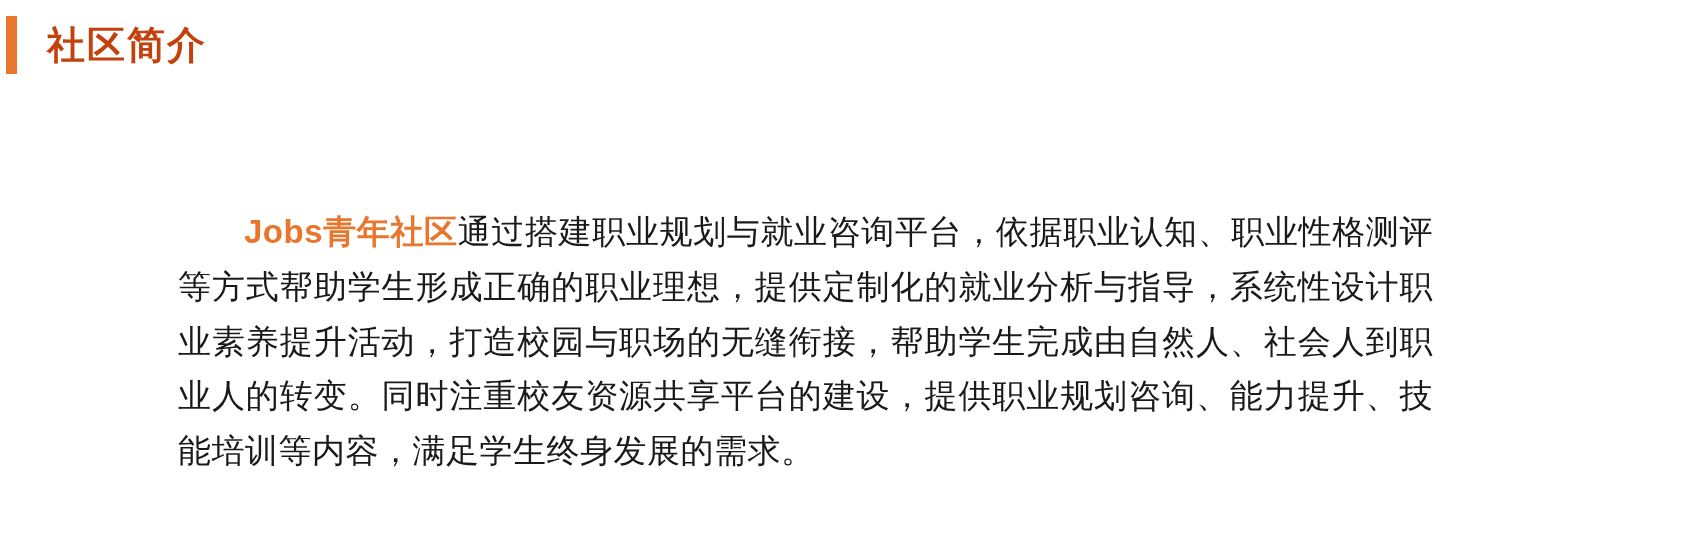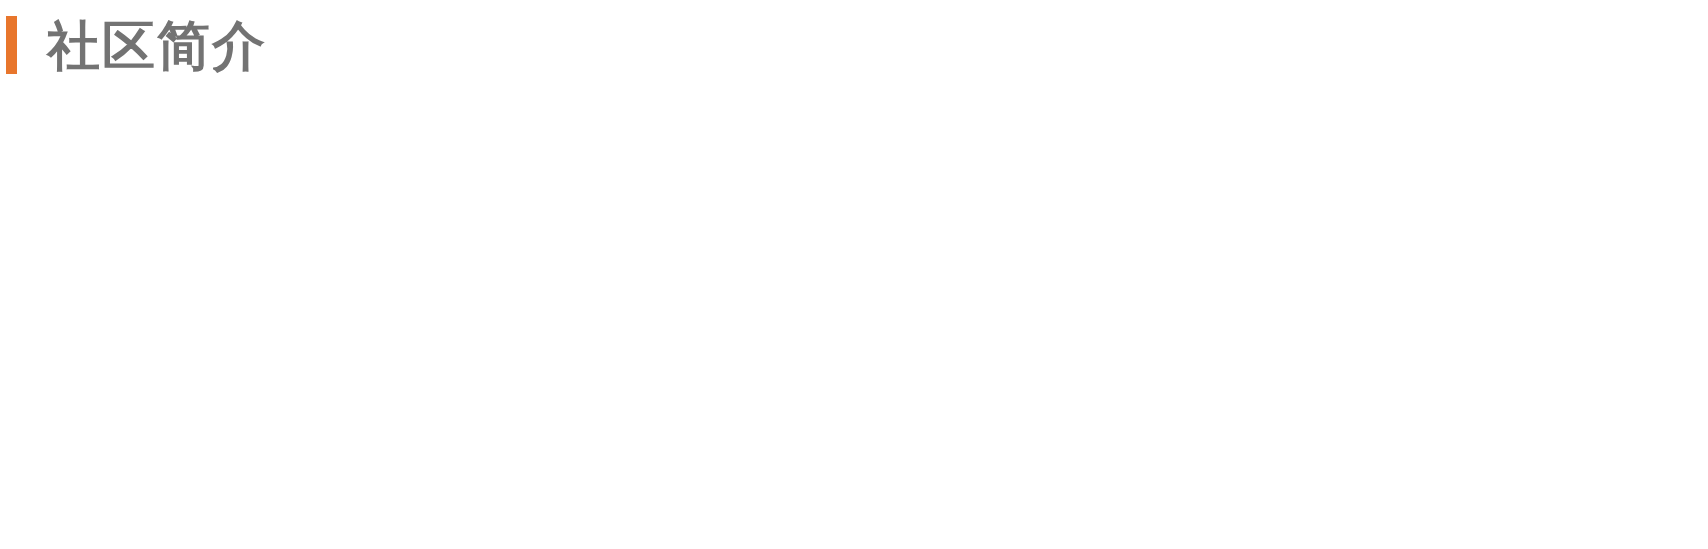--- a/index.html
+++ b/index.html
@@ -30,23 +30,23 @@
   }
   .heading-bar {
     width: 11px;
     height: 58px;
     background: #e8762c;
     margin-left: 6px;
     margin-right: 30px;
     flex: 0 0 auto;
   }
   .heading-text {
-    font-size: 53px;
+    font-size: 38px;
     font-weight: bold;
-    color: #737373;
+    color: #c2410c;
     letter-spacing: 2px;
     line-height: 1;
     white-space: nowrap;
   }
 
   
   .body-block {
     position: absolute;
     left: 178px;
     top: 205px;
@@ -69,14 +69,17 @@
 </head>
 <body>
 
 <div class="slide">
 
   <div class="heading-row">
     <div class="heading-bar"></div>
     <div class="heading-text">社区简介</div>
   </div>
 
+  <div class="body-block">
+    <p class="paragraph"><span class="highlight">Jobs青年社区</span><span>通过搭建职业规划与就业咨询平台，依据职业认知、职业性格测评等方式帮助学生形成正确的职业理想，提供定制化的就业分析与指导，系统性设计职业素养提升活动，打造校园与职场的无缝衔接，帮助学生完成由自然人、社会人到职业人的转变。同时注重校友资源共享平台的建设，提供职业规划咨询、能力提升、技能培训等内容，满足学生终身发展的需求。</span></p>
+  </div>
 
 </div>
 
 </body></html>

